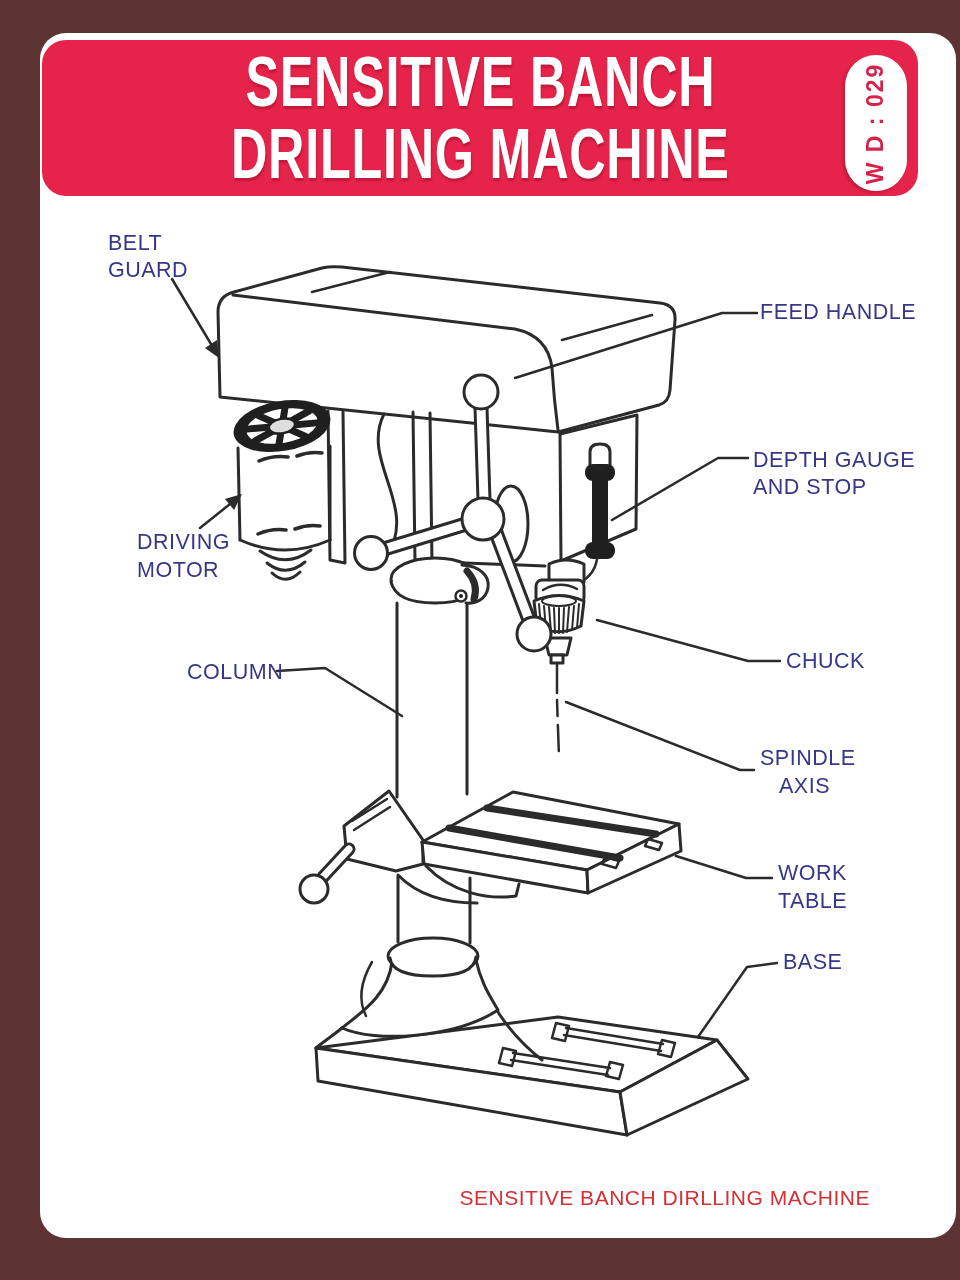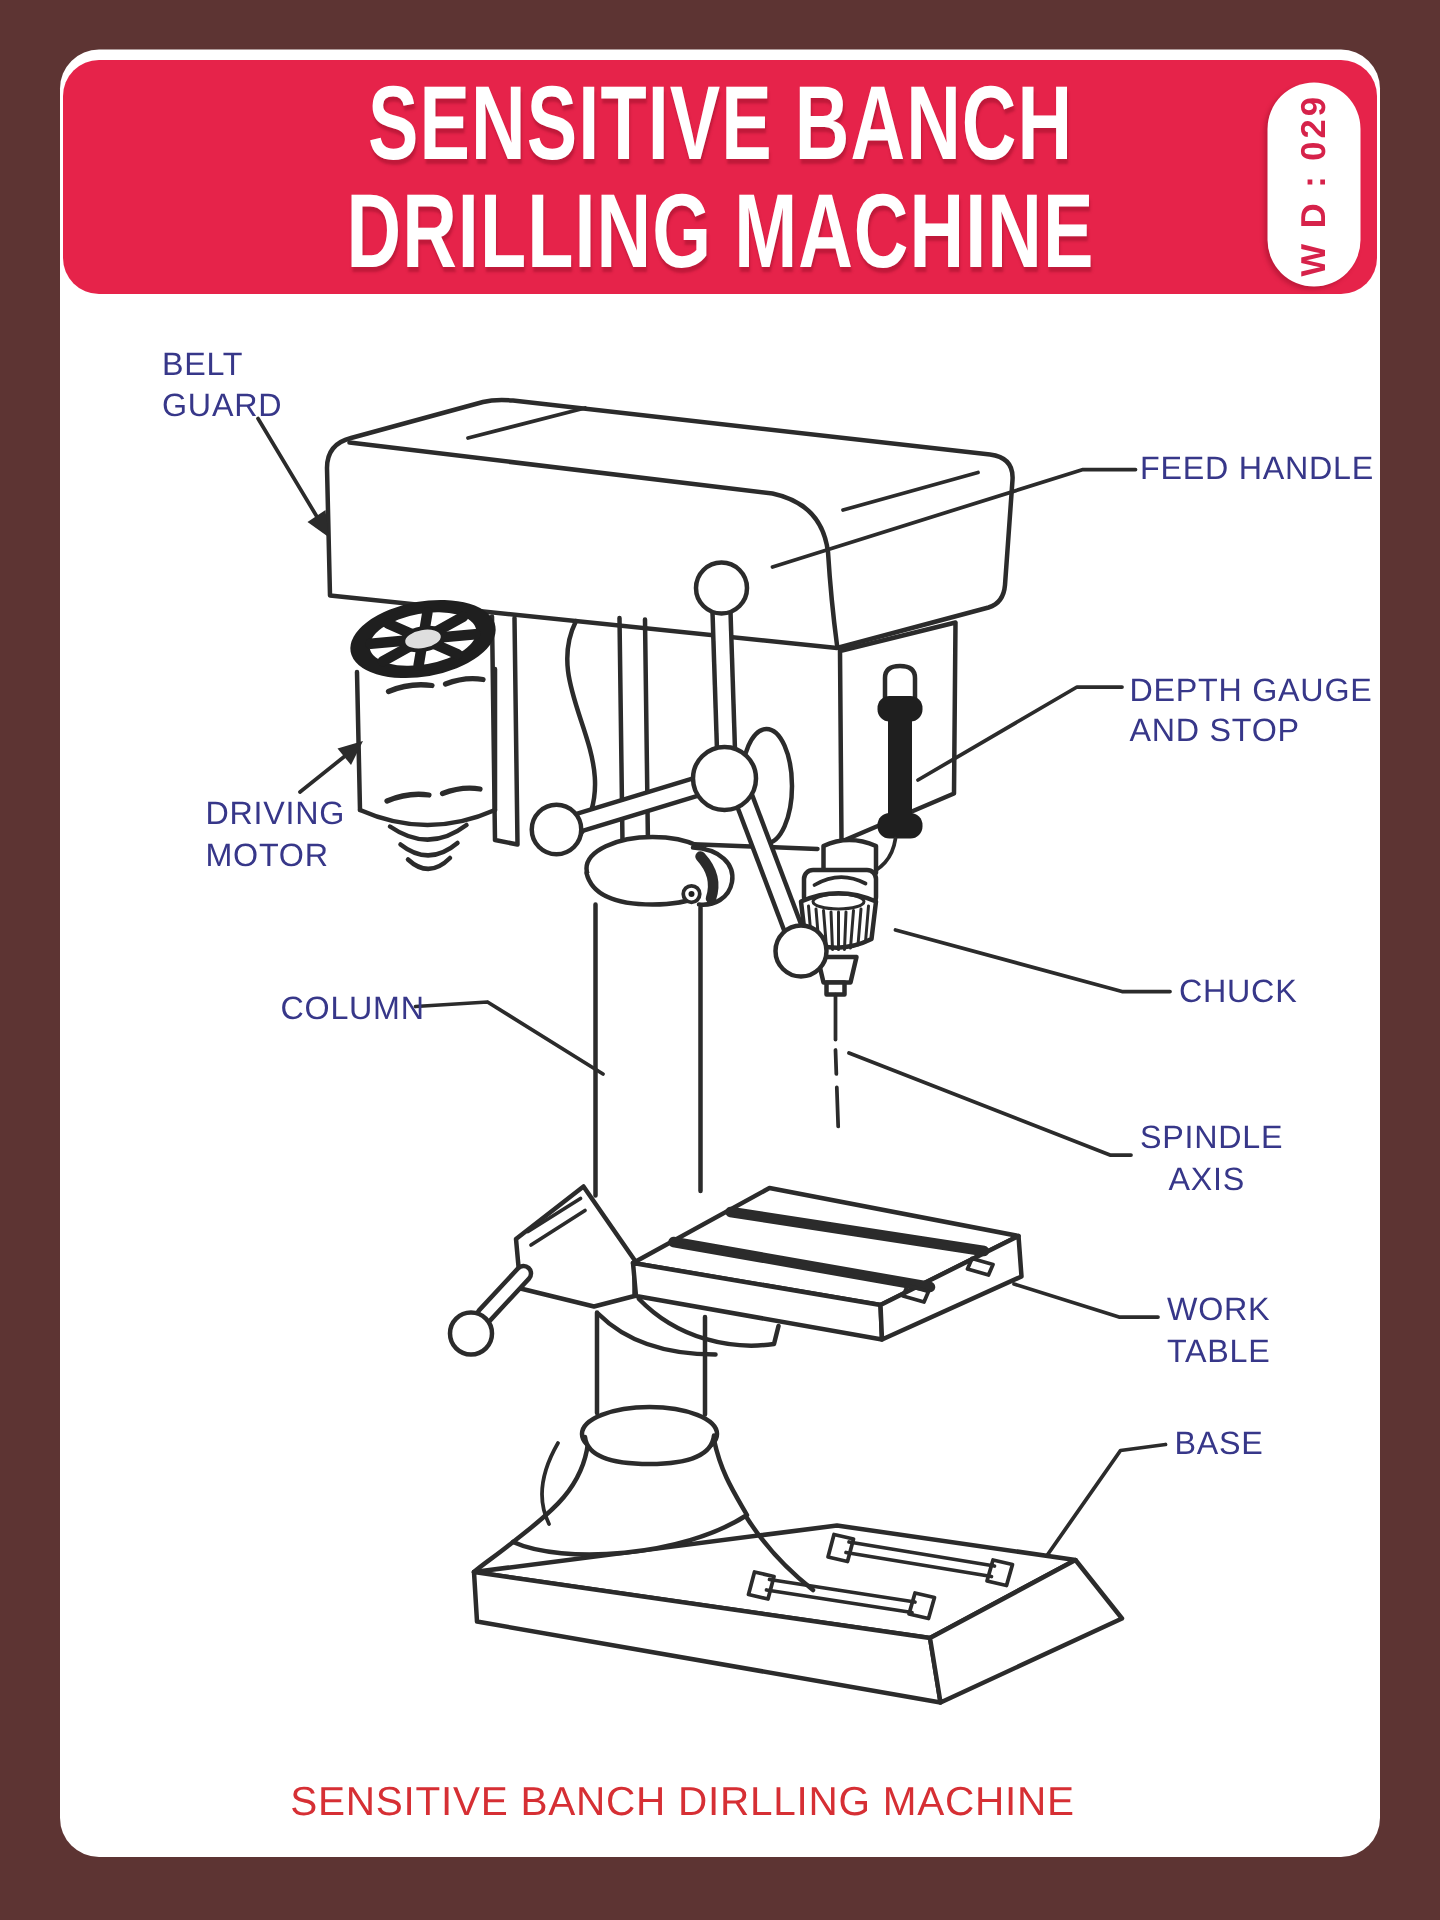--- a/index.html
+++ b/index.html
@@ -4,21 +4,21 @@
 <style>
   html,body{margin:0;padding:0;}
   body{
     width:960px;height:1280px;position:relative;
     background:#5d3433;
     font-family:"Liberation Sans",sans-serif;
     overflow:hidden;
   }
   .card{
     position:absolute;left:40px;top:33px;width:880px;height:1205px;
-    background:#ffffff;border-radius:26px;
+    background:#ffffff;border-radius:26px;padding-left:36px;
   }
   .banner{
     position:absolute;left:2px;top:7px;width:876px;height:156px;
     background:#e6234a;border-radius:24px;
     display:flex;flex-direction:column;justify-content:center;align-items:center;
   }
   .title-line{
     color:#ffffff;font-weight:bold;font-size:70px;line-height:72px;
     letter-spacing:1px;transform:scaleX(0.72);transform-origin:50% 50%;
     text-shadow:1px 3px 2px rgba(120,10,30,0.35);
@@ -28,22 +28,22 @@
     position:absolute;left:803px;top:15px;width:62px;height:136px;
     background:#ffffff;border-radius:31px;
     display:flex;align-items:center;justify-content:center;
     box-shadow:-2px 2px 3px rgba(120,10,30,0.35);
   }
   .badge span{
     transform:rotate(-90deg);white-space:nowrap;
     color:#d6224a;font-weight:bold;font-size:23px;letter-spacing:2px;
   }
   .footer-caption{
-    position:absolute;left:0;top:1153px;width:830px;text-align:center;
-    color:#d62f34;font-size:27px;letter-spacing:0.5px;font-weight:normal;
+    position:absolute;left:0;top:1153px;width:830px;text-align:right;
+    color:#d62f34;font-size:21px;letter-spacing:0.5px;font-weight:normal;
   }
   svg.diagram{position:absolute;left:0;top:0;}
   svg.diagram text{
     font-family:"Liberation Sans",sans-serif;
     font-size:21.5px;fill:#373789;letter-spacing:0.5px;
   }
 </style>
 </head>
 <body>
 

